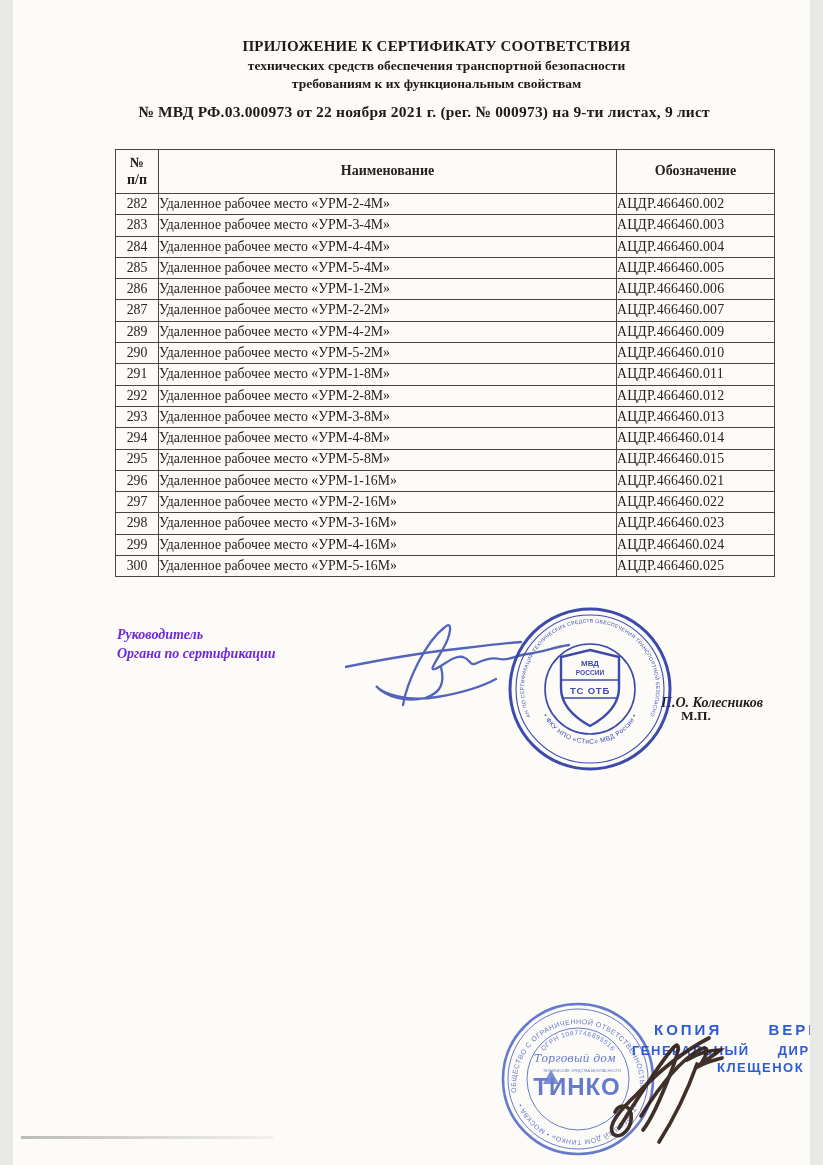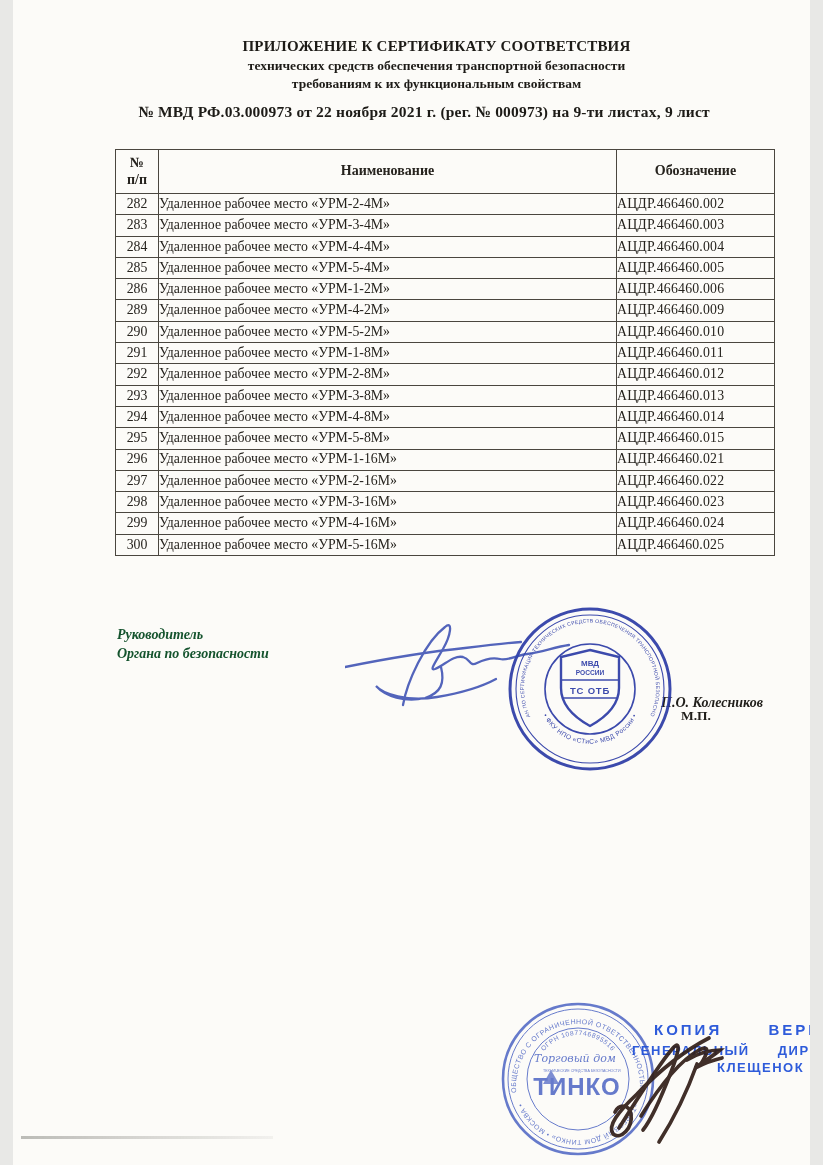--- a/index.html
+++ b/index.html
@@ -26,21 +26,21 @@
     border:1.5px solid #4a463f; vertical-align:middle;
     font-size:13.8px; line-height:1.05; color:#26231e;
   }
   table.items th{height:41px; font-weight:bold; text-align:center; font-size:14px;}
   table.items td{height:20.3px; padding:0;}
   td.c-num{text-align:center;}
   td.c-name{padding-left:9px;}
   td.c-des{padding-left:13px; letter-spacing:.2px;}
   th .two-line{display:block; line-height:1.15;}
   
-  .role{position:absolute; left:104px; font-weight:bold; font-style:italic; font-size:14px; color:#14532d;}
+  .role{position:absolute; left:104px; font-weight:bold; font-style:italic; font-size:14px; color:#6d28d9;}
   .role-1{top:627px;} .role-2{top:646px;}
   .signer{position:absolute; left:648px; top:650px; font-weight:bold; font-style:italic; font-size:14px;margin-top:45px;}
   .seal-mark{position:absolute; left:668px; top:708px; font-weight:600; font-size:13.5px;}
   
   .svg-abs{position:absolute;}
   .mvd-stamp{left:492px; top:604px; width:170px; height:170px; opacity:.92; z-index:3;}
   .tinko-stamp{left:486px; top:1000px; width:158px; height:158px; opacity:.88; z-index:3;}
   .sig-blue{left:332px; top:597px; width:250px; height:135px; z-index:4;}
   .sig-dark{left:576px; top:1016px; width:190px; height:135px; z-index:6;}
   .copy-line{position:absolute; font-family:"Liberation Sans", sans-serif; font-weight:bold;
@@ -104,20 +104,25 @@
       <td class="c-name">Удаленное рабочее место «УРМ-5-4М»</td>
       <td class="c-des">АЦДР.466460.005</td>
     </tr>
 
     <tr>
       <td class="c-num">286</td>
       <td class="c-name">Удаленное рабочее место «УРМ-1-2М»</td>
       <td class="c-des">АЦДР.466460.006</td>
     </tr>
 
+    <tr>
+      <td class="c-num">287</td>
+      <td class="c-name">Удаленное рабочее место «УРМ-2-2М»</td>
+      <td class="c-des">АЦДР.466460.007</td>
+    </tr>
 
 
     <tr>
       <td class="c-num">289</td>
       <td class="c-name">Удаленное рабочее место «УРМ-4-2М»</td>
       <td class="c-des">АЦДР.466460.009</td>
     </tr>
 
     <tr>
       <td class="c-num">290</td>
@@ -181,21 +186,21 @@
 
     <tr>
       <td class="c-num">300</td>
       <td class="c-name">Удаленное рабочее место «УРМ-5-16М»</td>
       <td class="c-des">АЦДР.466460.025</td>
     </tr>
   </tbody>
   </table>
 
   <div class="role role-1">Руководитель</div>
-  <div class="role role-2">Органа по безопасности</div>
+  <div class="role role-2">Органа по сертификации</div>
   <div class="signer">П.О. Колесников</div>
   <div class="seal-mark">М.П.</div>
 
   <svg class="svg-abs sig-blue" viewBox="0 0 250 135">
     <g fill="none" stroke="#2e44ae" stroke-width="2.3" stroke-linecap="round" opacity=".82">
       <path d="M0,70 C30,64 70,56 120,51 C145,48 162,46 176,45"></path>
       <path d="M58,108 C62,85 80,45 100,30 C108,23 106,38 98,52 C90,66 84,74 90,72 C100,68 108,58 118,60 C126,62 124,70 132,66 C140,62 147,60 155,62 C163,64 172,58 182,57 C197,55 210,50 224,48"></path>
       <path d="M96,70 C100,86 96,96 80,101 C60,106 40,99 31,89 C38,97 62,105 92,100 C122,95 140,88 151,82"></path>
     </g>
   </svg>

